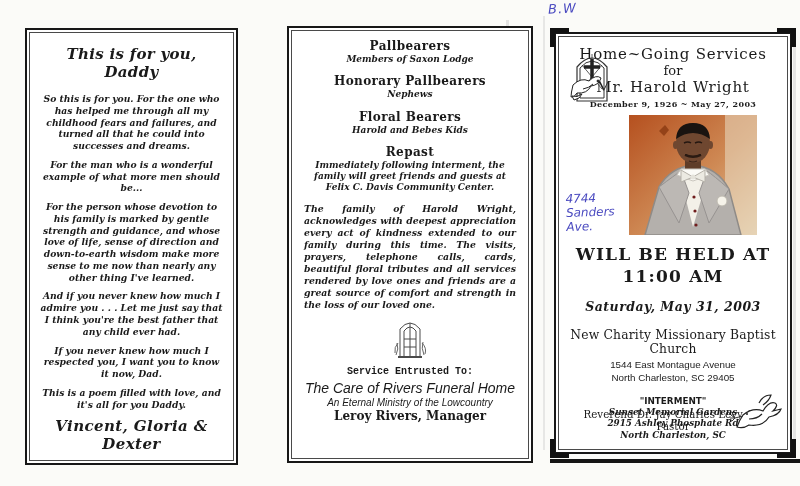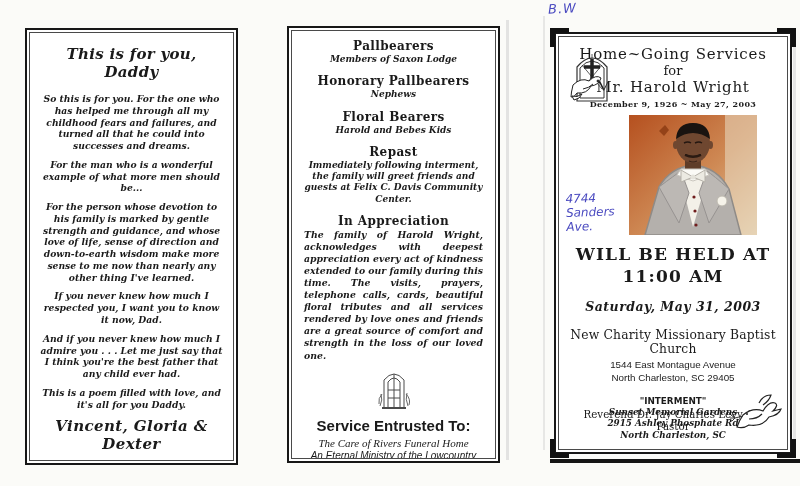--- a/index.html
+++ b/index.html
@@ -19,22 +19,22 @@
   .poem{padding:8px 10px 0;text-align:center;}
   .script{font-family:"DejaVu Serif",serif;font-style:italic;font-weight:bold;}
   .poem-title{font-size:15px;margin:4px 0 12px;letter-spacing:.3px;}
   .poem p{font-size:9.2px;line-height:1.28;margin:0 0 7px;}
   .signature{font-size:15px;margin:6px 0 2px;letter-spacing:.4px;}
   
   .mid{padding:8px 12px 0;text-align:center;}
   .bl-head{font-family:"DejaVu Serif",serif;font-weight:bold;font-size:12px;letter-spacing:.4px;margin:0 0 1px;}
   .sub{font-size:9px;line-height:1.25;margin:0 0 9px;}
   .appr-body{font-size:9.3px;line-height:1.3;text-align:justify;margin:1px 0 4px;}
-  .entrust-head{font-family:Liberation Sans, sans-serif;font-weight:bold;font-size:15px;margin:3px 0 3px;}
-  .home-name{font-family:Liberation Serif, serif;font-style:italic;font-size:11px;margin:0;}
+  .entrust-head{font-family:Liberation Mono, monospace;font-weight:bold;font-size:10px;margin:3px 0 3px;}
+  .home-name{font-family:Liberation Sans, sans-serif;font-style:italic;font-size:14px;margin:0;}
   .tagline{font-family:"Liberation Sans",sans-serif;font-style:italic;font-size:10px;margin:1px 0;}
   .manager{font-family:"DejaVu Serif",serif;font-weight:bold;font-size:12px;margin:1px 0 2px;}
   
   .rp{padding:6px 8px 0;text-align:center;position:relative;height:100%;box-sizing:border-box;}
   .corner{position:absolute;width:14px;height:14px;}
   .c-tl{left:-6px;top:-6px;border-top:5px solid #111;border-left:5px solid #111;}
   .c-tr{right:-6px;top:-6px;border-top:5px solid #111;border-right:5px solid #111;}
   .c-bl{left:-6px;bottom:-6px;border-bottom:5px solid #111;border-left:5px solid #111;}
   .c-br{right:-6px;bottom:-6px;border-bottom:5px solid #111;border-right:5px solid #111;}
   .shadowbar{position:absolute;left:-6px;right:-10px;bottom:-11px;height:4px;background:#151515;}
@@ -67,43 +67,42 @@
 <div class="hand hand-bw">B.W</div>
 
 <div class="panel" style="left:25px;top:28px;width:213px;height:437px;">
  <div class="frame-outer">
   <div class="frame-inner">
    <div class="poem">
      <div class="script poem-title">This is for you, Daddy</div>
      <p class="script">So this is for you.  For the one who has helped me through all my childhood fears and failures, and turned all that he could into successes and dreams.</p>
      <p class="script">For the man who is a wonderful example of what more men should be...</p>
      <p class="script">For the person whose devotion to his family is marked by gentle strength and guidance, and whose love of life, sense of direction and down-to-earth wisdom make more sense to me now than nearly any other thing I've learned.</p>
+     <p class="script">And if you never knew how much I admire you . . . Let me just say that I think you're the best father that any child ever had.</p>
      <p class="script">If you never knew how much I respected you, I want you to know it now, Dad.</p>
-     <p class="script">And if you never knew how much I admire you . . . Let me just say that I think you're the best father that any child ever had.</p>
      <p class="script">This is a poem filled with love, and it's all for you Daddy.</p>
      <div class="script signature">Vincent, Gloria &amp; Dexter</div>
 
    </div>
   </div>
  </div>
 </div>
 
-<div class="panel" style="left:287px;top:26px;width:213px;height:437px;">
+<div class="panel" style="left:287px;top:26px;width:246px;height:437px;">
  <div class="frame-outer">
   <div class="frame-inner">
    <div class="mid">
      <div class="bl-head">Pallbearers</div>
      <p class="script sub">Members of Saxon Lodge</p>
      <div class="bl-head">Honorary Pallbearers</div>
      <p class="script sub">Nephews</p>
      <div class="bl-head">Floral Bearers</div>
      <p class="script sub">Harold and Bebes Kids</p>
      <div class="bl-head">Repast</div>
      <p class="script sub">Immediately following interment, the family will greet friends and guests at Felix C. Davis Community Center.</p>
-     <div class="bl-head">In Appreciation</div>
      <p class="script appr-body"><span>The family of </span><b>Harold Wright</b><span>, acknowledges with deepest appreciation every act of kindness extended to our family during this time.  The visits, prayers, telephone calls, cards, beautiful floral tributes and all services rendered by love ones and friends are a great source of comfort and strength in the loss of our loved one.</span></p>
      <span>
        <svg width="36" height="44" viewBox="0 0 36 44">
          <g stroke="#4a4a4a" fill="none" stroke-width="1">
            <path d="M8 42 L8 14 Q18 2 28 14 L28 42 Z"></path>
            <path d="M12 42 L12 16 Q18 8 24 16 L24 42"></path>
            <path d="M18 8 L18 42 M12 24 L24 24 M12 32 L24 32"></path>
            <path d="M4 40 q3 -6 1 -12 M6 28 q-4 4 -3 10 M32 40 q-3 -7 -1 -13 M30 28 q5 5 3 11" stroke="#666"></path>
            <path d="M6 42 L30 42" stroke-width="2"></path>
          </g>

